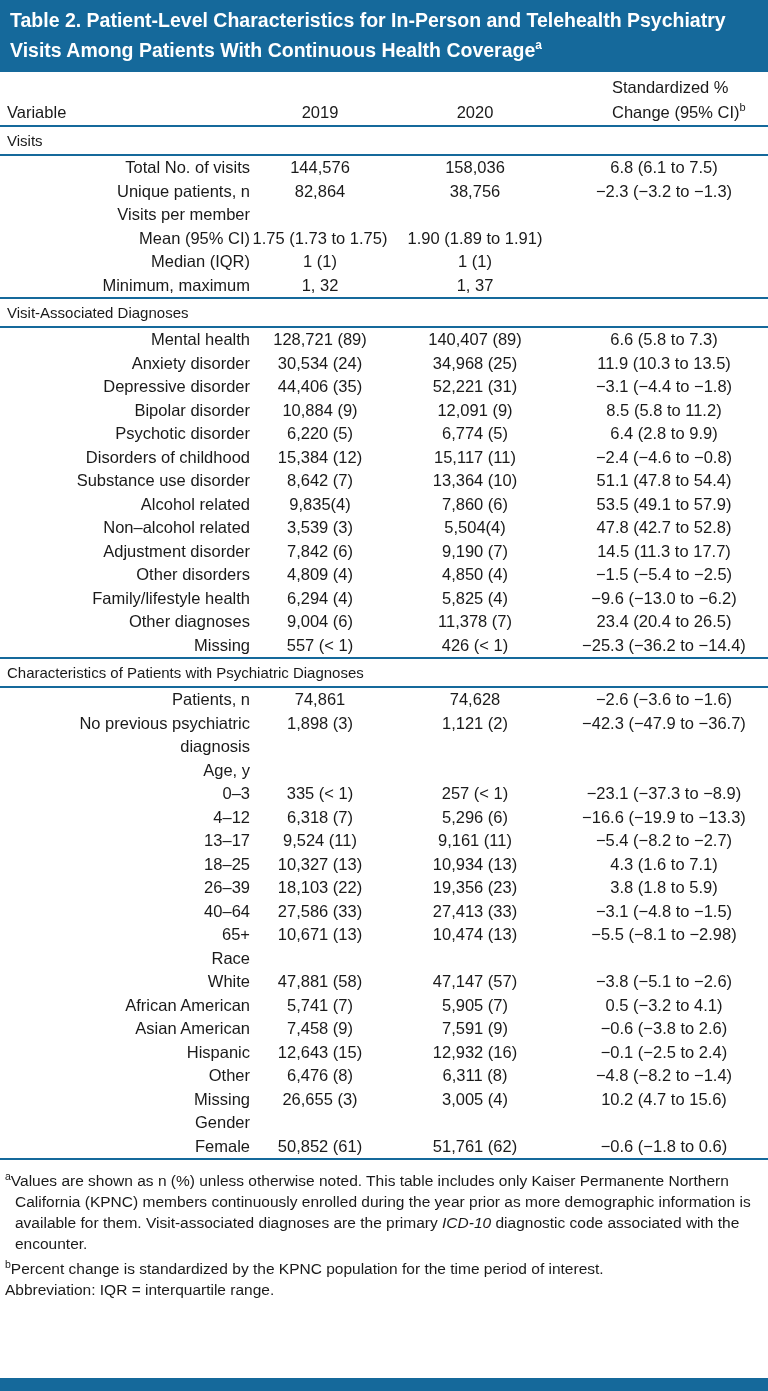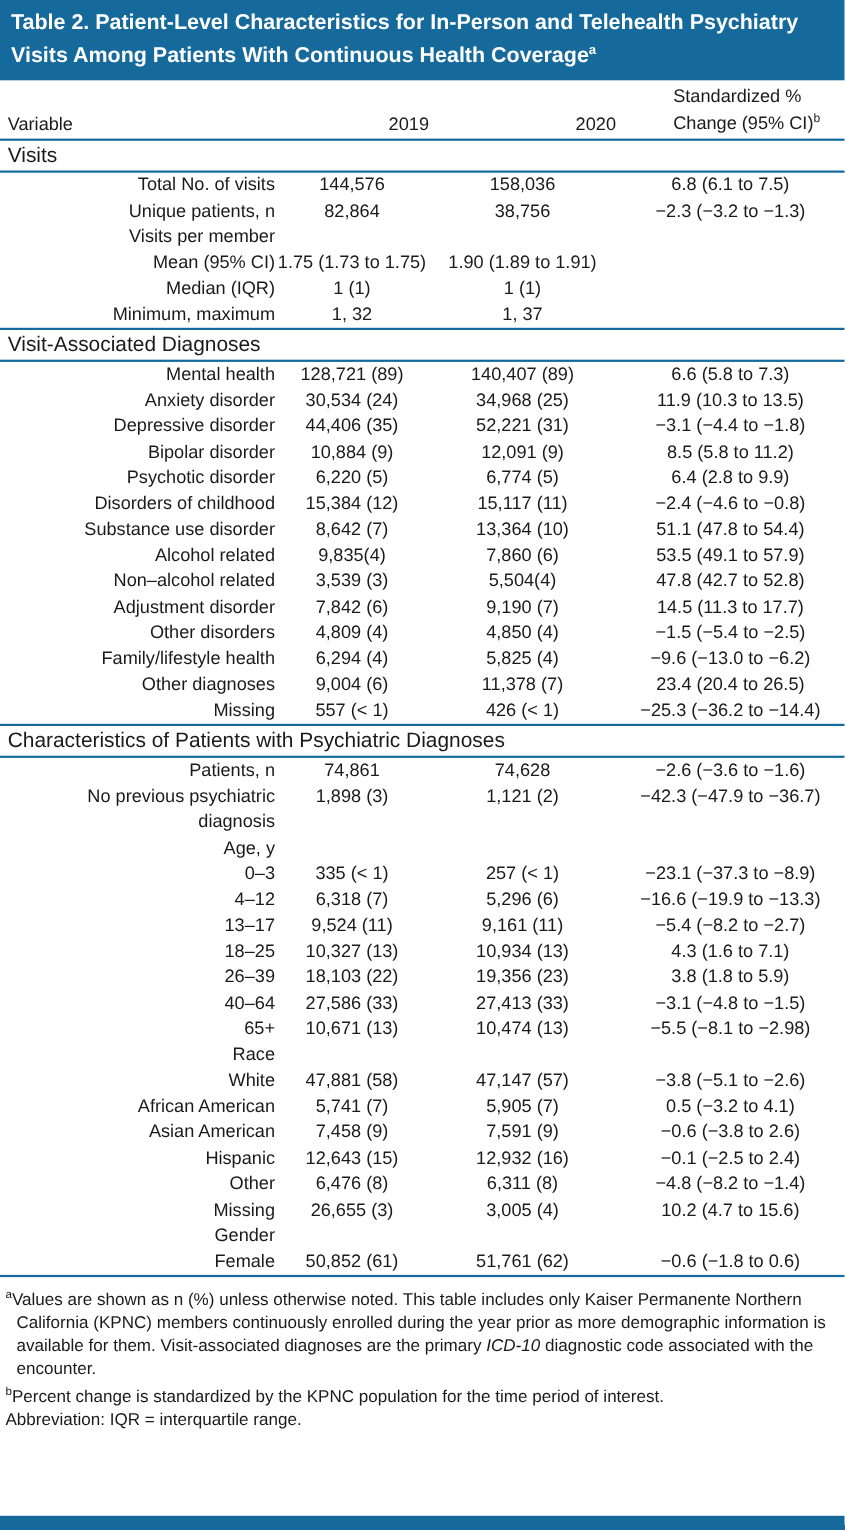--- a/index.html
+++ b/index.html
@@ -7,32 +7,32 @@
   html, body { margin: 0; padding: 0; background: #fff; }
   body { font-family: "Liberation Sans", sans-serif; color: var(--ink); }
   .page { width: 768px; height: 1391px; background: #fff; display: flex; flex-direction: column; overflow: hidden; }
 
   .title-bar { background: var(--accent); color: #fff; font-weight: bold; font-size: 19.5px; line-height: 25px; padding: 8px 10px 9px; }
   .title-bar sup { font-size: 12px; }
 
   table { width: 768px; border-collapse: collapse; border-bottom: 2px solid var(--accent); table-layout: fixed; }
   thead th { font-weight: normal; vertical-align: bottom; font-size: 16.5px; padding: 5px 0 3px; color: var(--ink); }
   .th-label { text-align: left; padding-left: 7px; }
-  .th-num { text-align: right; }
+  .th-num { text-align: center; }
   .th-change { text-align: left; padding-left: 52px; line-height: 20.5px; }
   .th-change sup { font-size: 11px; }
 
   tbody td { font-size: 16.5px; line-height: 23.5px; vertical-align: top; padding: 0; }
   td.num { text-align: center; }
   td.label { text-align: right; }
   .label.indent-0 { padding-left: 7px; }
   .label.indent-1 { padding-left: 43px; text-indent: -19px; }
   .label.indent-2 { padding-left: 40px; text-indent: -17px; }
 
-  tr.section-row td { border-top: 2px solid var(--accent); border-bottom: 2px solid var(--accent); padding: 2px 0 2px 7px; font-size: 19px; line-height: 23px; }
+  tr.section-row td { border-top: 2px solid var(--accent); border-bottom: 2px solid var(--accent); padding: 2px 0 2px 7px; font-size: 15px; line-height: 23px; }
 
   .footnotes { flex: 1; padding: 6px 8px 4px 5px; }
   .footnote { margin: 0; font-size: 15.5px; line-height: 21px; padding-left: 10px; text-indent: -10px; }
   .footnote sup { font-size: 10.5px; }
   .footnote em { font-style: italic; }
 
   .bottom-bar { height: 13px; background: var(--accent); }
 </style>
 </head>
 <body>

